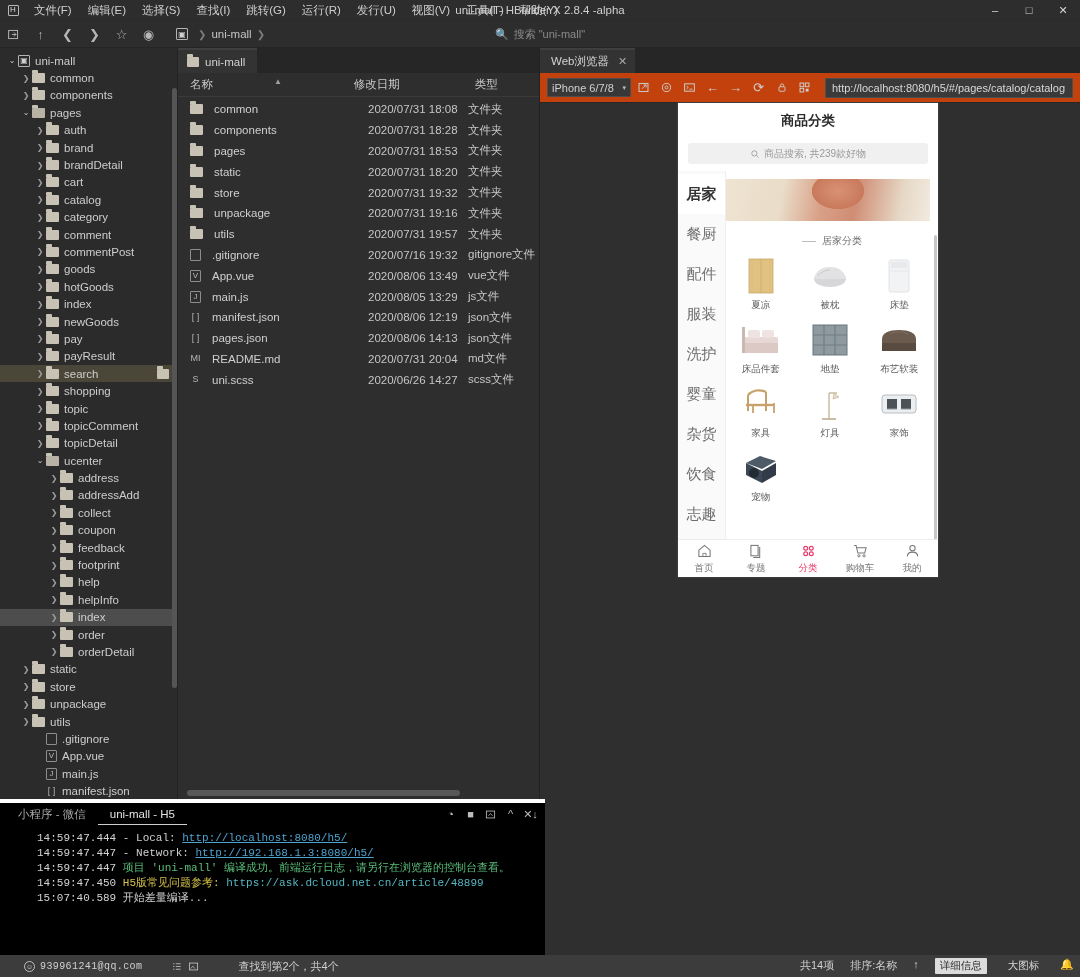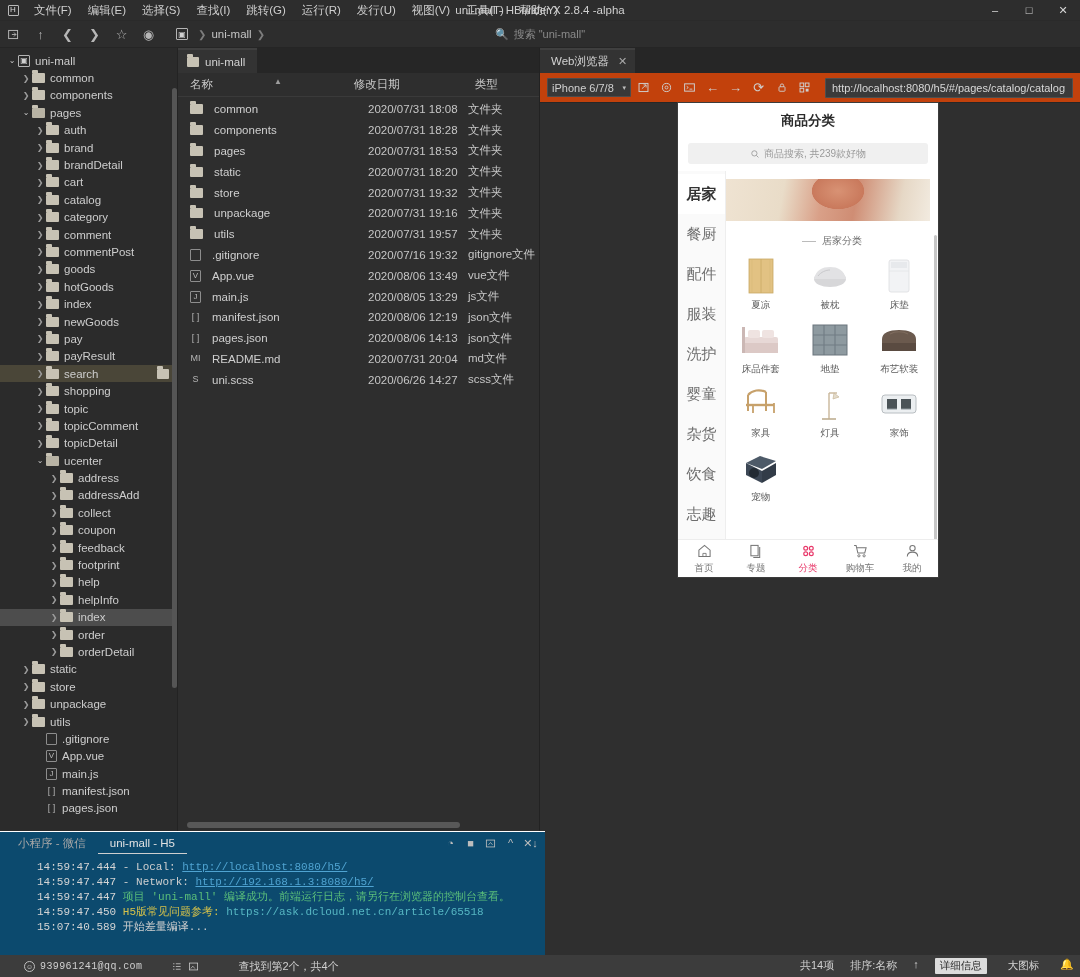--- a/index.html
+++ b/index.html
@@ -240,22 +240,22 @@
   }
   .tb-item.active { color: #e8396a; }
   .tb-glyph { height: 16px; display: flex; align-items: center; }
   .ph-scroll {
     position: absolute; right: 1px; top: 64px; width: 3px; height: 352px;
     background: #c6c6c6; border-radius: 2px;
   }
 
   
   .console {
-    height: 124px; flex: none; background: #0c4a6e; display: flex; flex-direction: column;
-    width: 545px; border-top: 1px solid #ffffff;
+    height: 156px; flex: none; background: #000000; display: flex; flex-direction: column;
+    width: 545px; border-top: 4px solid #ffffff;
   }
   .con-tabs {
     height: 22px; display: flex; align-items: center; gap: 0px; flex: none;
     padding: 0 6px; position: relative;
   }
   .con-tab {
     padding: 0 12px; font-size: 11.5px; color: #a6a6a6; height: 22px;
     display: flex; align-items: center;
   }
   .con-tab.active { color: #e2e2e2; border-bottom: 1px solid #cfcfcf; }
@@ -956,21 +956,21 @@
               </svg>
           </div>
           <div class="con-ic">^</div>
           <div class="con-ic">✕↓</div>
         </div>
       </div>
       <div class="con-body" id="con-body">
           <div class="con-line"><span class="ts">14:59:47.444  </span><span class="lbl"> - Local:   </span><span class="lnk">http://localhost:8080/h5/</span></div>
           <div class="con-line"><span class="ts">14:59:47.447  </span><span class="lbl"> - Network: </span><span class="lnk">http://192.168.1.3:8080/h5/</span></div>
           <div class="con-line"><span class="ts">14:59:47.447  </span><span class="grn">项目 'uni-mall' 编译成功。前端运行日志，请另行在浏览器的控制台查看。</span></div>
-          <div class="con-line"><span class="ts">14:59:47.450  </span><span class="ylw">H5版常见问题参考: </span><span class="cyn">https://ask.dcloud.net.cn/article/65518</span></div>
+          <div class="con-line"><span class="ts">14:59:47.450  </span><span class="ylw">H5版常见问题参考: </span><span class="cyn">https://ask.dcloud.net.cn/article/48899</span></div>
           <div class="con-line"><span class="ts">15:07:40.589  </span><span class="lbl">开始差量编译...</span></div>
         </div>
     </div>
     <div style="flex:1; background:#2f2f2f;"></div>
   </div>
 
   <div class="statusbar">
     <div class="sb-user">
       <span class="sb-avatar">☺</span>
       <span class="sb-mail">939961241@qq.com</span>

